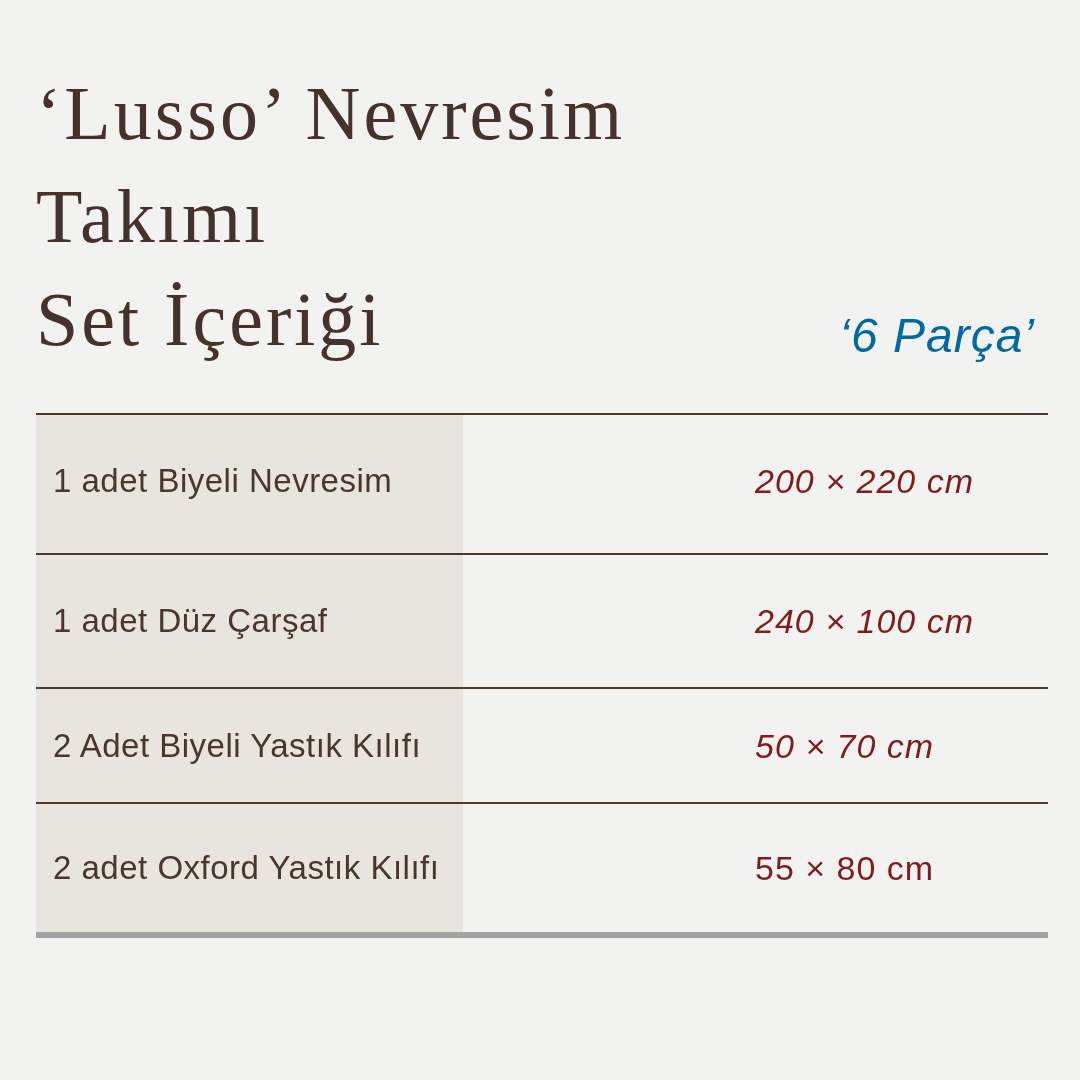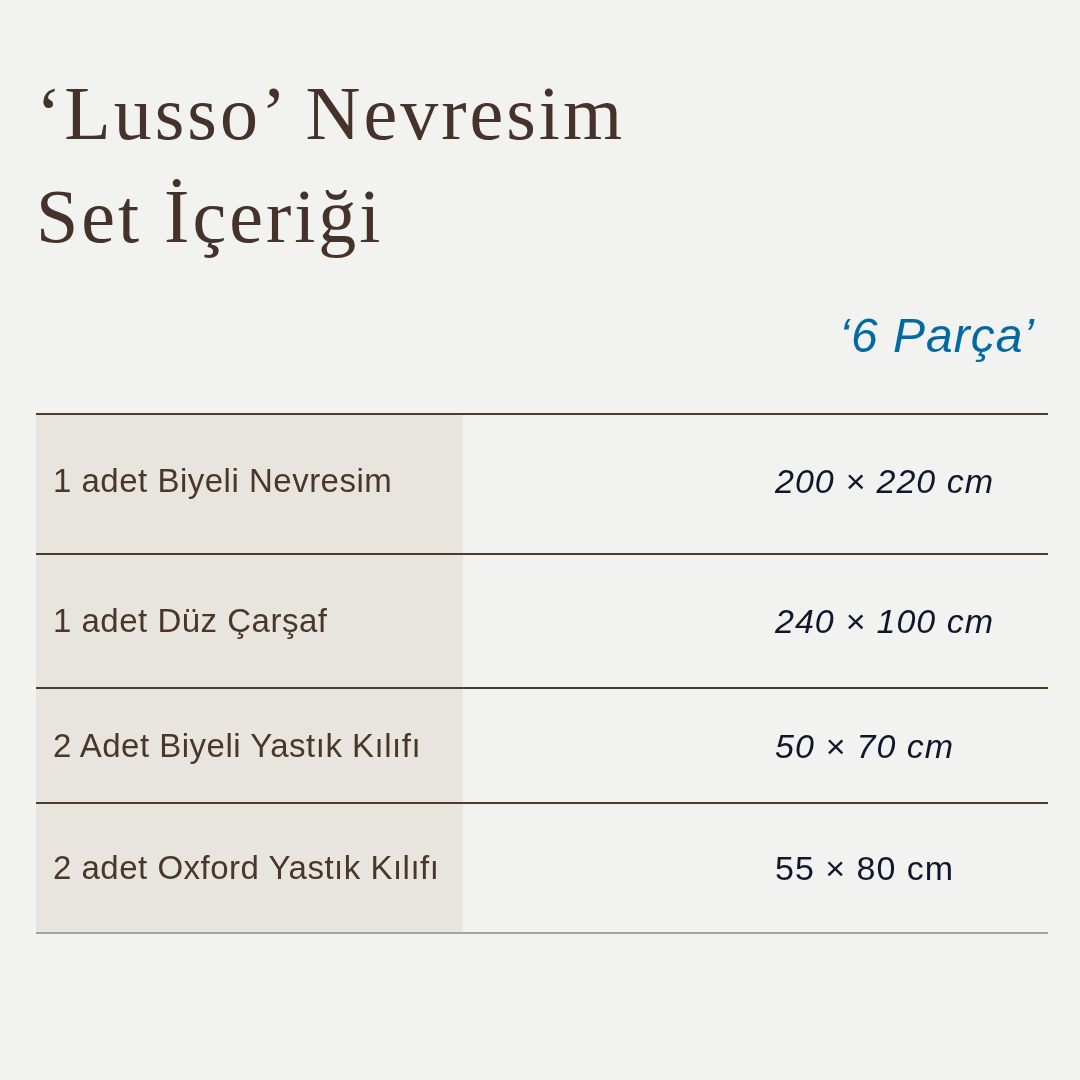--- a/index.html
+++ b/index.html
@@ -39,21 +39,21 @@
     letter-spacing: 1px;
     color: #0369a1;
   }
 
   
   .spec-table {
     position: absolute;
     left: 36px;
     top: 413px;
     width: 1012px;
-    border-bottom: 2px solid #a3a3a3;
+    border-bottom: 6px solid #a3a3a3;
   }
   .shade-col {
     position: absolute;
     left: 0; top: 0; bottom: 0;
     width: 427px;
     background: #e8e5df;
     z-index: 0;
   }
   .row {
     position: relative;
@@ -67,37 +67,38 @@
   .row:nth-child(4) { height: 115px; }
   .row:nth-child(5) { height: 130px; }
   .item-label {
     padding-left: 17px;
     font-size: 33px;
     letter-spacing: 0.5px;
     color: #4a362b;
   }
   .size-value {
     position: absolute;
-    left: 739px;
+    left: 719px;
     top: 50%;
     transform: translateY(-50%);
     font-size: 34px;
     letter-spacing: 1px;
-    color: #0f172a;
+    color: #7f1d1d;
     white-space: nowrap;
   }
   .size-value.italic { font-style: italic; }
 </style>
 </head>
 <body>
 
 <div class="canvas">
 
   <div class="title">
     <div>‘Lusso’ Nevresim</div>
+    <div>Takımı</div>
     <div>Set İçeriği</div>
   </div>
 
   <div class="piece-badge">‘6 Parça’</div>
 
   <div class="spec-table">
     <div class="shade-col"></div>
 
     <div class="row">
       <span class="item-label">1 adet Biyeli Nevresim</span>

